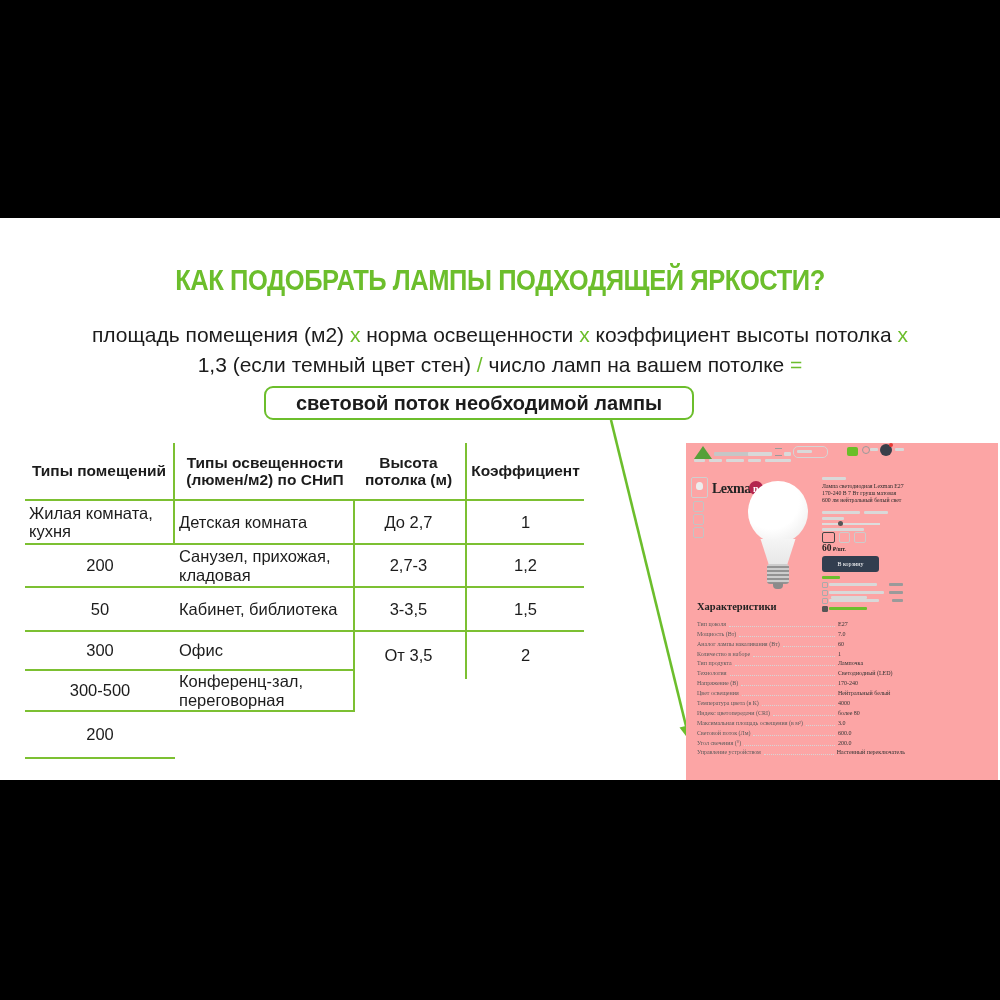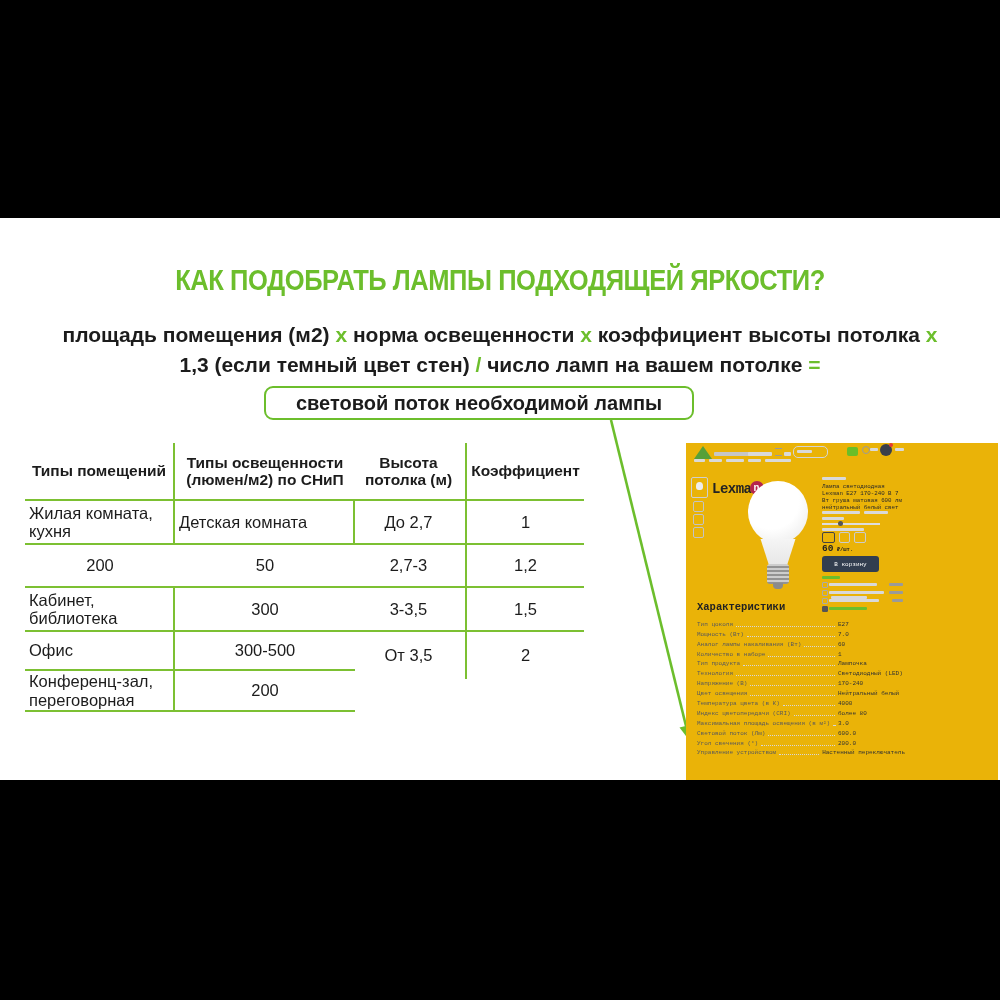--- a/index.html
+++ b/index.html
@@ -21,21 +21,21 @@
 
   
   #title{
     position:absolute;top:264px;left:0;width:1000px;text-align:center;
     font-size:29px;font-weight:bold;color:var(--green);
     transform:scaleX(0.88);transform-origin:center;letter-spacing:-0.5px;
   }
   
   .formula-line{
     position:absolute;left:0;width:1000px;text-align:center;
-    font-size:21px;font-weight:bold;color:var(--dark);
+    font-size:21px;font-weight:normal;color:var(--dark);
   }
   #formula-line1{top:323px;}
   #formula-line2{top:353px;}
   .fx{color:var(--green);}
 
   
   #result-box{
     position:absolute;left:264px;top:386px;width:430px;height:34px;
     border:2.5px solid var(--green);border-radius:9px;box-sizing:border-box;
     display:flex;align-items:center;justify-content:center;
@@ -57,21 +57,21 @@
   }
   .gtable .cell.head{font-weight:bold;font-size:15.5px;}
   .gtable .cell.vline{border-right:2px solid var(--line);}
   .gtable .cell.left{justify-content:flex-start;text-align:left;padding-left:4px;}
   .gtable .cell.nb{border-bottom:none;}
 
   
   #arrow-svg{position:absolute;left:0;top:0;width:1000px;height:1000px;pointer-events:none;}
 
   
-  #product{position:absolute;left:686px;top:443px;width:312px;height:337px;background:#eab308;font-family:Liberation Mono, monospace;}
+  #product{position:absolute;left:686px;top:443px;width:312px;height:337px;background:#fca5a5;font-family:Liberation Serif, serif;}
   .ph-bar{position:absolute;background:#c6c6c6;border-radius:1px;}
   .ph-bar.light{background:#d9d9d9;}
   .ph-bar.dark{background:#9a9a9a;}
   .ph-bar.green{background:var(--green);}
 
   
   #sh-logo{position:absolute;left:8px;top:3px;width:0;height:0;
     border-left:9px solid transparent;border-right:9px solid transparent;
     border-bottom:13px solid #57a038;}
   #sh-search{position:absolute;left:107px;top:3px;width:33px;height:10px;border:1px solid #d5d5d5;border-radius:5px;}
@@ -140,20 +140,21 @@
 <div id="result-box">
   <span>световой поток необходимой лампы</span>
 </div>
 
 <div class="gtable" id="rooms-table">
     <div class="cell head vline">Типы помещений</div>
     <div class="cell head">Типы освещенности (люмен/м2) по СНиП</div>
     <div class="cell vline left">Жилая комната, кухня</div>
     <div class="cell vline left">Детская комната</div>
     <div class="cell">200</div>
+    <div class="cell vline left">Санузел, прихожая, кладовая</div>
     <div class="cell">50</div>
     <div class="cell vline left">Кабинет, библиотека</div>
     <div class="cell">300</div>
     <div class="cell vline left">Офис</div>
     <div class="cell">300-500</div>
     <div class="cell vline left">Конференц-зал, переговорная</div>
     <div class="cell">200</div>
   </div>
 <div class="gtable" id="ceiling-table">
     <div class="cell head vline">Высота потолка (м)</div>

